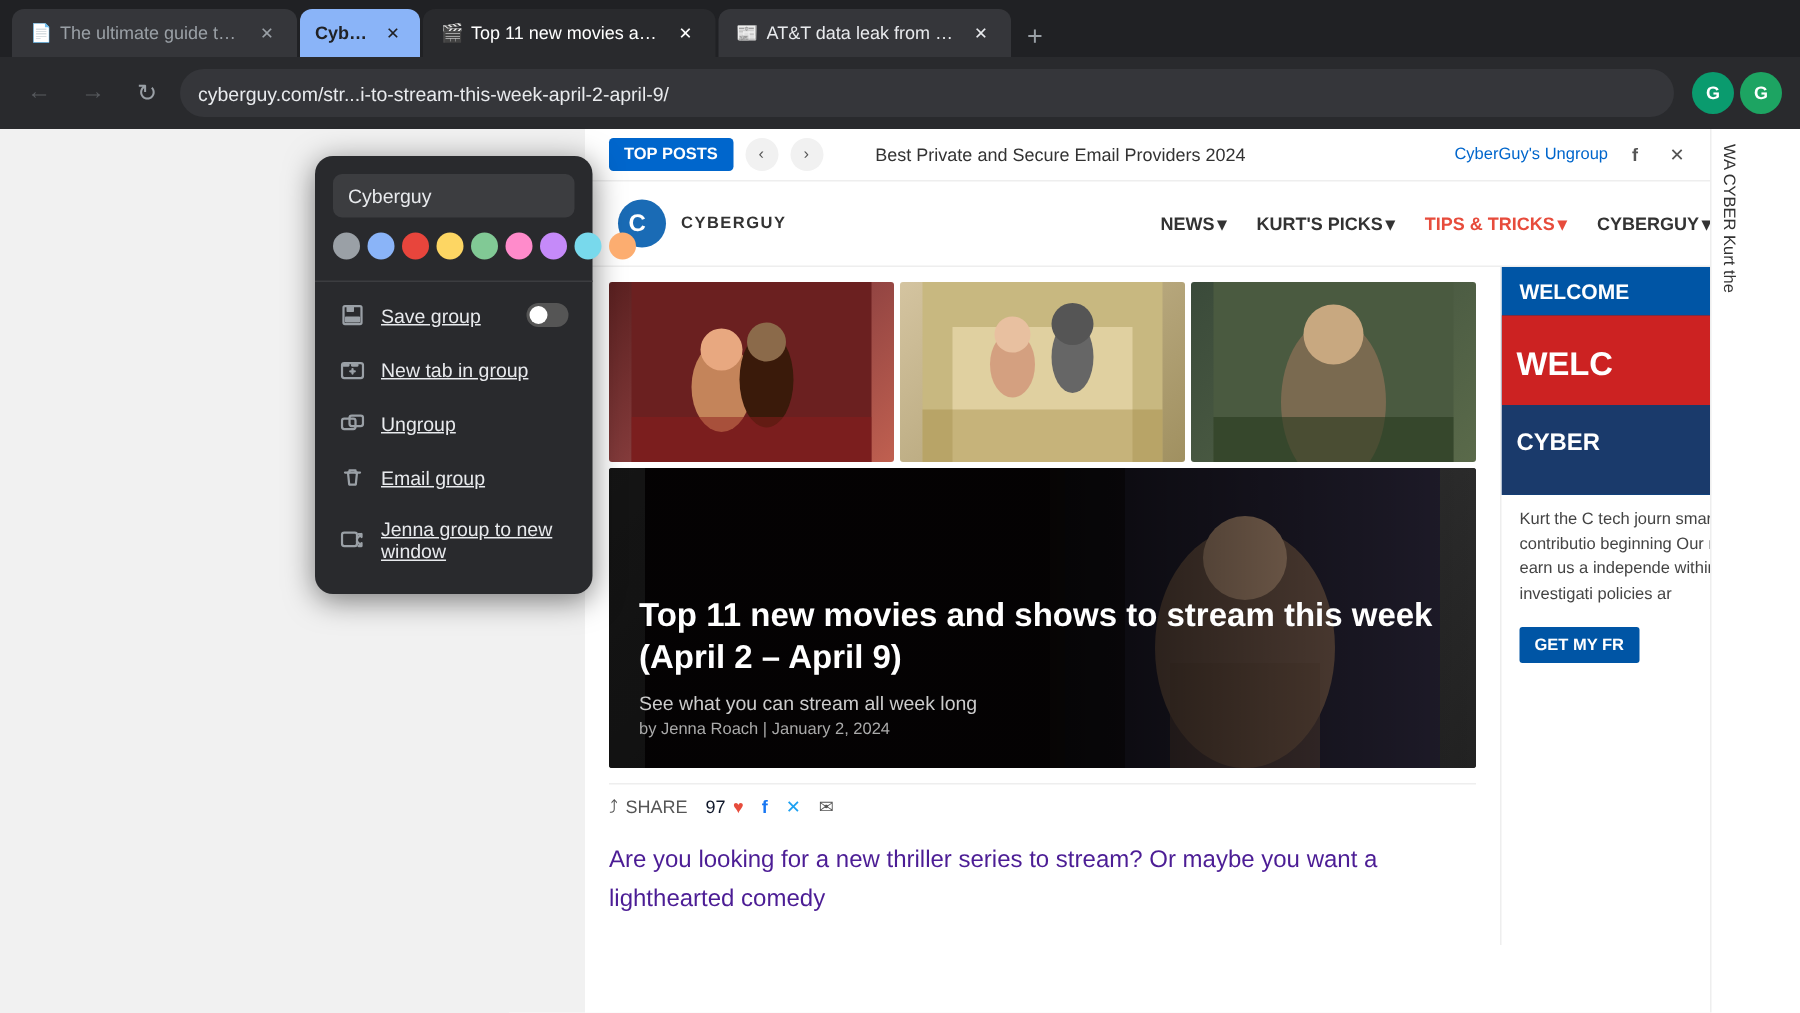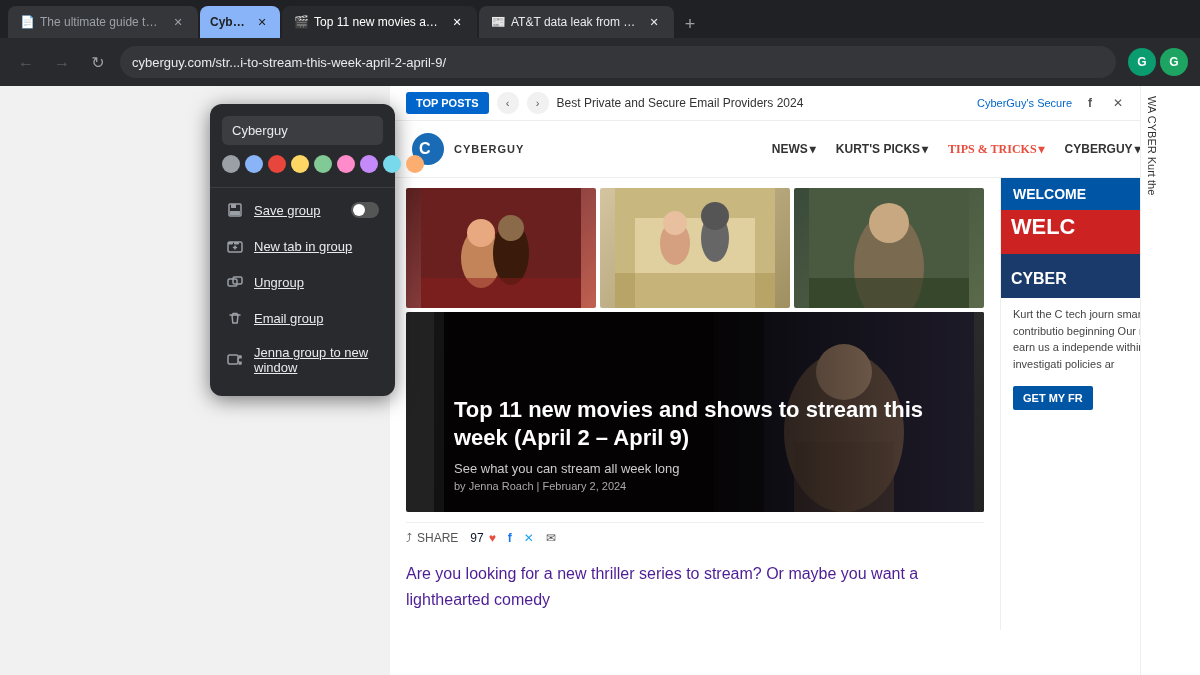--- a/index.html
+++ b/index.html
@@ -36,58 +36,58 @@
     .popup-item { display: flex; align-items: center; gap: 10px; padding: 9px 16px; cursor: pointer; color: #e8eaed; font-size: 13px; text-decoration: underline; }
     .popup-item-icon { width: 18px; height: 18px; display: flex; align-items: center; justify-content: center; color: #9aa0a6; font-size: 14px; flex-shrink: 0; }
     .save-toggle { margin-left: auto; width: 28px; height: 16px; background: #555; border-radius: 8px; position: relative; cursor: pointer; }
     .save-toggle-knob { width: 12px; height: 12px; background: #fff; border-radius: 50%; position: absolute; top: 2px; left: 2px; }
 
     
     .website { position: absolute; top: 86px; left: 390px; right: 0; bottom: 0; background: #fff; overflow: hidden; }
     .top-bar { background: #fff; border-bottom: 1px solid #eee; padding: 6px 16px; display: flex; align-items: center; gap: 8px; }
     .top-posts-btn { background: #0066cc; color: #fff; font-size: 11px; font-weight: 700; padding: 5px 10px; border-radius: 3px; cursor: pointer; }
     .nav-arrow { width: 22px; height: 22px; display: flex; align-items: center; justify-content: center; background: #f1f1f1; border-radius: 50%; cursor: pointer; font-size: 11px; color: #555; }
-    .top-bar-headline { flex: 1; font-size: 12px; color: #333; font-weight: 500; }
+    .top-bar-headline { flex: 1; font-size: 12px; color: #333; font-weight: 500; margin-left: 27px; }
     .coupons-link { font-size: 11px; color: #0066cc; white-space: nowrap; }
     .social-icons-top { display: flex; gap: 8px; align-items: center; }
     .soc-icon { width: 20px; height: 20px; display: flex; align-items: center; justify-content: center; font-size: 12px; color: #555; }
 
     .site-header { display: flex; align-items: center; padding: 10px 20px; border-bottom: 1px solid #eee; gap: 20px; }
     .site-logo { display: flex; align-items: center; gap: 8px; }
     .logo-icon { width: 36px; height: 36px; }
     .logo-text { font-size: 11px; font-weight: 700; color: #333; letter-spacing: 1px; }
     .site-nav { display: flex; align-items: center; gap: 4px; margin-left: auto; }
     .nav-item { font-size: 12px; color: #333; padding: 6px 8px; cursor: pointer; font-weight: 600; display: flex; align-items: center; gap: 2px; white-space: nowrap; }
-    .nav-item-active { color: #e74c3c; font-family: Liberation Serif, serif; }
+    .nav-item-active { color: #e74c3c; }
 
     .content-area { display: flex; gap: 0; }
     .main-content { flex: 1; padding: 10px 16px; }
     .image-grid-top { display: grid; grid-template-columns: 1fr 1fr 1fr; gap: 4px; margin-bottom: 4px; }
     .grid-img { width: 100%; height: 120px; object-fit: cover; background: #ccc; border-radius: 2px; overflow: hidden; }
     .img-placeholder { width: 100%; height: 100%; display: flex; align-items: center; justify-content: center; }
-    .hero-article { position: relative; background: #222; border-radius: 2px; overflow: hidden; margin-bottom: 10px; padding-left: 28px; }
+    .hero-article { position: relative; background: #222; border-radius: 2px; overflow: hidden; margin-bottom: 10px; }
     .hero-img { width: 100%; height: 200px; background: linear-gradient(135deg, #444 0%, #222 100%); position: relative; }
     .hero-overlay { position: absolute; inset: 0; background: linear-gradient(to right, rgba(0,0,0,0.7) 50%, transparent 100%); display: flex; align-items: flex-end; padding: 20px; }
     .hero-text { color: #fff; }
     .hero-title { font-size: 22px; font-weight: 700; line-height: 1.3; margin-bottom: 8px; }
     .hero-subtitle { font-size: 13px; color: #ccc; margin-bottom: 4px; }
     .hero-byline { font-size: 11px; color: #aaa; }
 
     .share-bar { display: flex; align-items: center; gap: 12px; padding: 8px 0; border-top: 1px solid #eee; }
     .share-item { display: flex; align-items: center; gap: 5px; font-size: 12px; color: #555; cursor: pointer; }
     .share-heart { color: #e74c3c; }
     .share-count { color: #0f172a; }
     .fb-share { color: #1877f2; }
     .tw-share { color: #1da1f2; }
     .email-share { color: #555; }
 
     .article-excerpt { font-size: 16px; color: #4c1d95; padding: 8px 0; line-height: 1.6; }
     .welcome-sidebar { width: 200px; padding: 0; border-left: 1px solid #eee; flex-shrink: 0; overflow: hidden; }
     .welcome-header { background: #0055a5; color: #fff; font-size: 14px; font-weight: 700; padding: 8px 12px; }
-    .welcome-img { width: 100%; height: 88px; background: linear-gradient(135deg, #1a3a6b, #0055a5); position: relative; overflow: hidden; display: flex; align-items: center; justify-content: center; }
+    .welcome-img { width: 100%; height: 120px; background: linear-gradient(135deg, #1a3a6b, #0055a5); position: relative; overflow: hidden; display: flex; align-items: flex-start; justify-content: center; }
     .welcome-body { padding: 8px 12px; font-size: 11px; color: #444; line-height: 1.5; }
     .get-btn { background: #0055a5; color: #fff; font-size: 11px; font-weight: 700; padding: 6px 10px; margin: 6px 12px; cursor: pointer; border-radius: 2px; display: inline-block; }
 
     
     .far-right-partial { position: absolute; right: 0; top: 86px; width: 60px; background: #fff; border-left: 1px solid #eee; bottom: 0; overflow: hidden; }
 
     
     .gray-area { position: absolute; top: 86px; left: 0; width: 390px; bottom: 0; background: #f1f1f1; }
   </style>
 </head>
@@ -215,21 +215,21 @@
   </div>
 </div>
 
 <div class="website">
 
   <div class="top-bar">
     <div class="top-posts-btn">TOP POSTS</div>
     <div class="nav-arrow">‹</div>
     <div class="nav-arrow">›</div>
     <span class="top-bar-headline">Best Private and Secure Email Providers 2024</span>
-    <span class="coupons-link">CyberGuy's Secure</span>
+    <span class="coupons-link">CyberGuy's Ungroup</span>
     <div class="social-icons-top">
       <div class="soc-icon">
           <b>f</b>
         </div>
       <div class="soc-icon">✕</div>
       <div class="soc-icon">◉</div>
       <div class="soc-icon">▣</div>
     </div>
   </div>
 
@@ -316,21 +316,21 @@
             <circle cx="400" cy="60" r="28" fill="#c4a080"></circle>
             <rect x="350" y="130" width="100" height="70" fill="#6a5040" opacity="0.6"></rect>
 
             <rect x="0" y="0" width="320" height="200" fill="rgba(0,0,0,0.65)"></rect>
             <rect x="270" y="0" width="260" height="200" fill="rgba(40,30,30,0.3)"></rect>
           </svg>
           <div class="hero-overlay">
             <div class="hero-text">
               <div class="hero-title">Top 11 new movies and shows to stream this week (April 2 – April 9)</div>
               <div class="hero-subtitle">See what you can stream all week long</div>
-              <div class="hero-byline">by Jenna Roach  |  February 2, 2024</div>
+              <div class="hero-byline">by Jenna Roach  |  January 2, 2024</div>
             </div>
           </div>
         </div>
       </div>
 
       <div class="share-bar">
         <div class="share-item">
           <span>⤴</span>
           <span>SHARE</span>
         </div>

